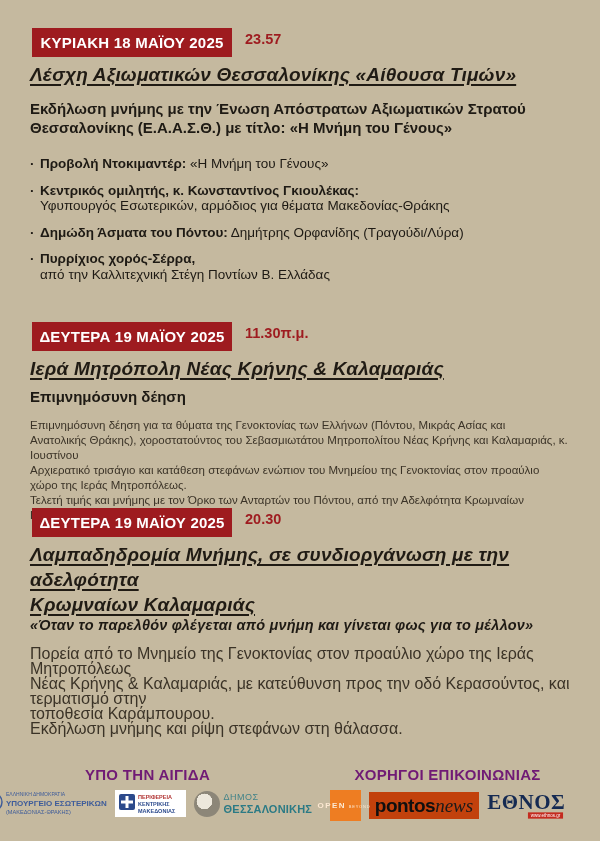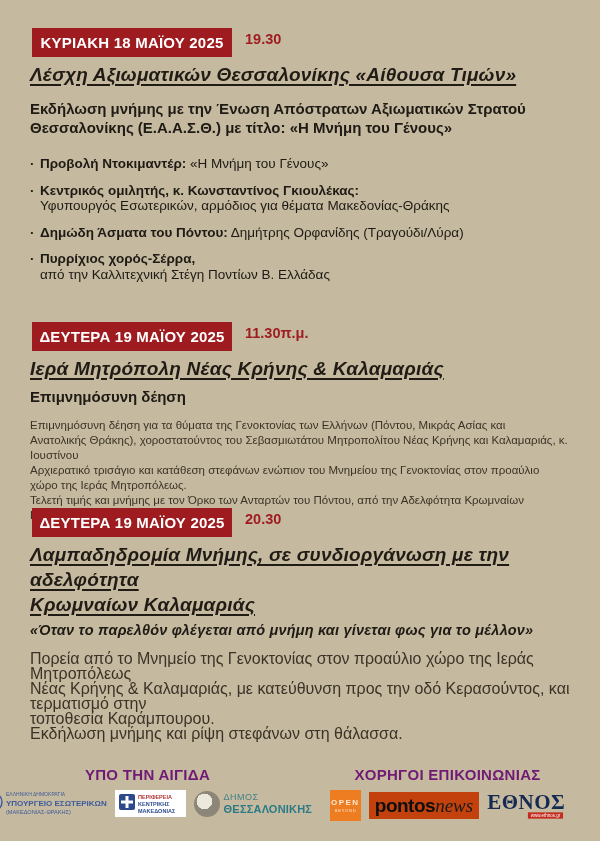--- a/index.html
+++ b/index.html
@@ -30,21 +30,21 @@
   .intro { margin-top:12px; font-size:15px; font-weight:bold; line-height:19px; white-space:pre-line; }
 
   .bullets { list-style:none; margin-top:19px; }
   .bullets li { position:relative; padding-left:10px; font-size:13.5px; line-height:15.5px; margin-bottom:11px; }
   .bullets li .marker { position:absolute; left:0; top:0; font-weight:bold; }
   .bullets li .b { font-weight:bold; }
   .bullets li .sub { font-weight:normal; }
 
   .subheading { margin-top:7px; font-size:15px; font-weight:bold; }
   .body-small { margin-top:13px; font-size:11.5px; line-height:15px; white-space:pre-line; color:#3B3327; }
-  .quote { margin-top:5px; font-size:14.5px; font-weight:bold; font-style:italic; letter-spacing:0.2px; }
+  .quote { font-size:14.5px; font-weight:bold; font-style:italic; letter-spacing:0.2px; }
   .sec3 .body-small { font-size:16px; }
 
   .footer { position:absolute; top:766px; left:0; width:600px; display:flex; }
   .f-col { display:flex; flex-direction:column; align-items:center; }
   .f-left { width:295px; }
   .f-right { width:305px; }
   .f-title { font-size:15px; font-weight:bold; letter-spacing:0.3px; color:#701a75; }
   .logo-row { display:flex; align-items:center; margin-top:7px; gap:8px; }
 
   
@@ -63,21 +63,21 @@
   
   .logo-municipality { display:flex; align-items:center; gap:4px; }
   .muni-emblem { width:26px; height:26px; border-radius:50%;
     background:radial-gradient(circle at 40% 40%, #EDE8DC 0 35%, #8C8678 36% 100%); }
   .muni-text { line-height:1.1; color:#2B7A85; }
   .muni-text .t1 { font-size:9px; letter-spacing:0.5px; opacity:0.85; }
   .muni-text .t2 { font-size:11px; font-weight:bold; letter-spacing:0.2px; }
 
   
   .logo-open { width:31px; height:31px; background:#EE7D22; color:#FCE8D2;
-    display:flex; flex-direction:column; align-items:center; justify-content:center; }
+    display:flex; align-items:center; justify-content:center; }
   .logo-open .t1 { font-size:8px; font-weight:bold; letter-spacing:1.5px; }
   .logo-open .t2 { font-size:5px; letter-spacing:1px; transform:scale(0.8); }
 
   
   .logo-pontos { background:#c2410c; height:27px; padding:0 6px; display:flex; align-items:center; }
   .logo-pontos .p1 { font-size:19px; font-weight:bold; color:#0F0F0F; letter-spacing:-0.5px; }
   .logo-pontos .p2 { font-size:19px; font-style:italic; color:#1A1A1A; font-family:"Liberation Serif", serif; }
 
   
   .logo-epontos { display:flex; flex-direction:column; align-items:center; }
@@ -93,21 +93,21 @@
     padding:0 3px; transform:scale(0.9); }
 </style>
 </head>
 <body>
 
 <div class="poster">
 
   <section class="sec sec1">
     <div class="banner-row">
       <div class="banner">ΚΥΡΙΑΚΗ 18 ΜΑΪΟΥ 2025</div>
-      <div class="time">19.30</div>
+      <div class="time">23.57</div>
     </div>
     <div class="venue">Λέσχη Αξιωματικών Θεσσαλονίκης «Αίθουσα Τιμών»</div>
     <p class="intro">Εκδήλωση μνήμης με την Ένωση Απόστρατων Αξιωματικών Στρατού
 Θεσσαλονίκης (Ε.Α.Α.Σ.Θ.) με τίτλο: «Η Μνήμη του Γένους»</p>
     <ul class="bullets">
       <li>
         <span class="marker">·</span><span class="b">Προβολή Ντοκιμαντέρ:</span><span>  «Η Μνήμη του Γένους»</span>
       </li>
       <li>
         <span class="marker">·</span><span class="b">Κεντρικός ομιλητής, κ. Κωνσταντίνος Γκιουλέκας:</span>

